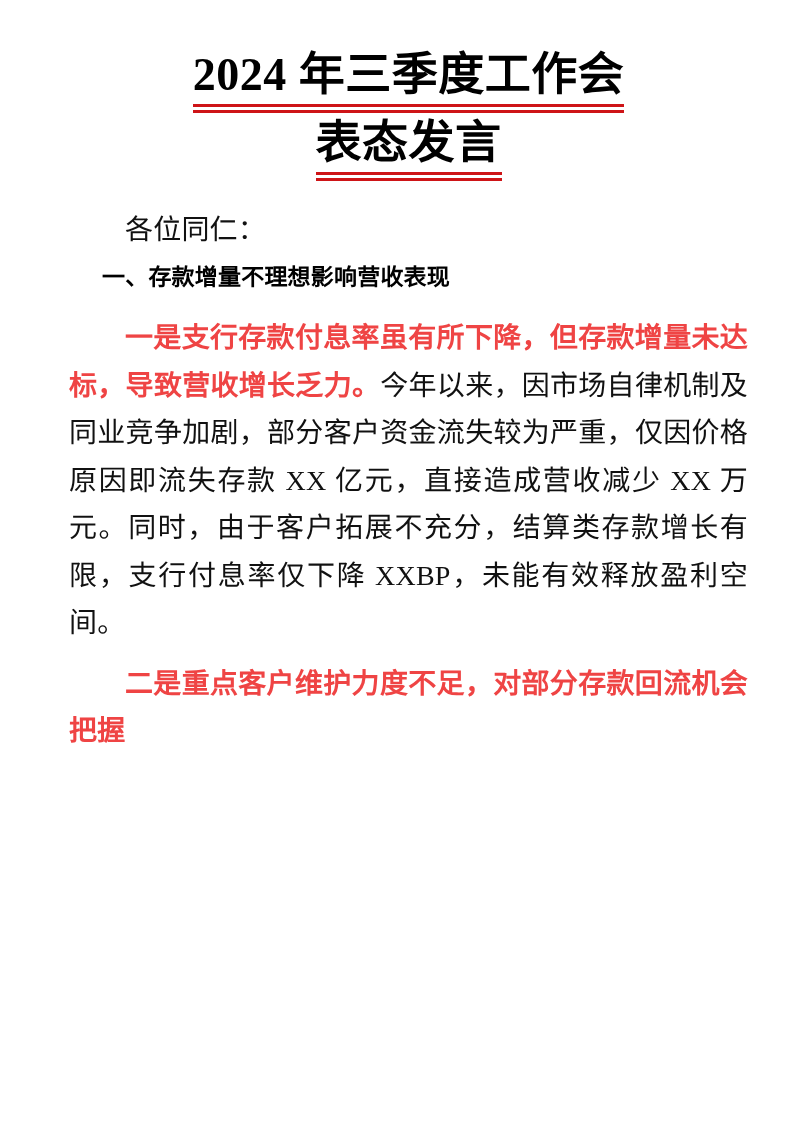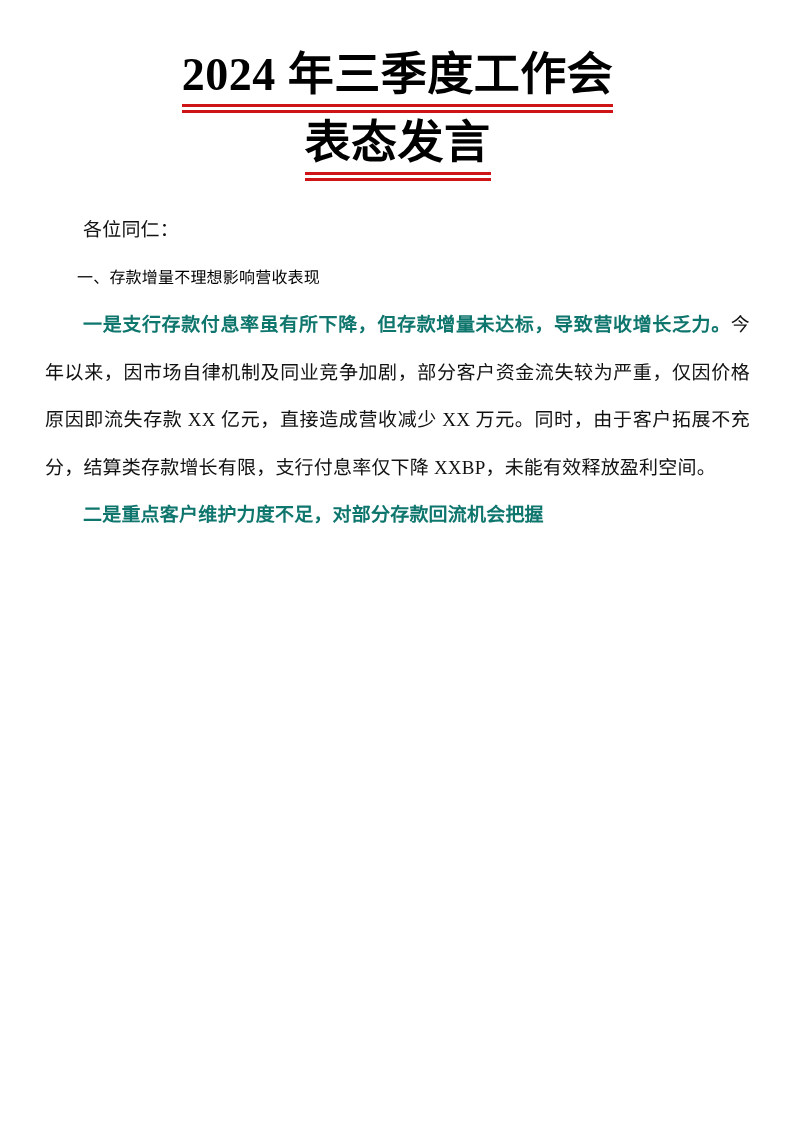--- a/index.html
+++ b/index.html
@@ -15,21 +15,21 @@
     height: 1122px;
     background: #ffffff;
     overflow: hidden;
     box-sizing: border-box;
     font-family: "Liberation Serif", "DejaVu Serif", serif;
     -webkit-font-smoothing: antialiased;
   }
 
   .content {
     position: absolute;
-    left: 45px;
+    left: 56px;
     top: 0;
     width: 705px;
   }
 
   
   .doc-title {
     margin: 0;
     padding-top: 44px;
     text-align: center;
     font-family: "Liberation Serif", "DejaVu Serif", serif;
@@ -69,54 +69,54 @@
     margin-top: 4px;
     text-decoration: underline;
   }
 
   
   .body-block {
     margin-top: 30px;
   }
 
   p.para {
-    margin: 0;
+    margin: 13px;
     font-family: "Liberation Serif", "DejaVu Serif", serif;
-    font-size: 19px;
+    font-size: 28px;
     line-height: 47.5px;
     color: #111111;
     text-align: justify;
     text-justify: inter-ideograph;
     text-indent: 2em;
     letter-spacing: 0.2px;
   }
 
   
   p.salutation {
     text-indent: 2em;
     margin-bottom: 0;
   }
 
   
   p.heading {
     margin: 0;
     font-family: "Liberation Sans", "DejaVu Sans", sans-serif;
-    font-weight: 400;
-    font-size: 16px;
+    font-weight: 700;
+    font-size: 23px;
     line-height: 47.5px;
     color: #000000;
     text-indent: 2em;
     letter-spacing: 0.2px;
   }
 
   
   .lead-bold {
     font-family: Liberation Sans, sans-serif;
     font-weight: 700;
-    color: #0f766e;
+    color: #ef4444;
   }
 
   
   p.clipped {
     overflow: hidden;
   }
 </style>
 </head>
 <body>
 

